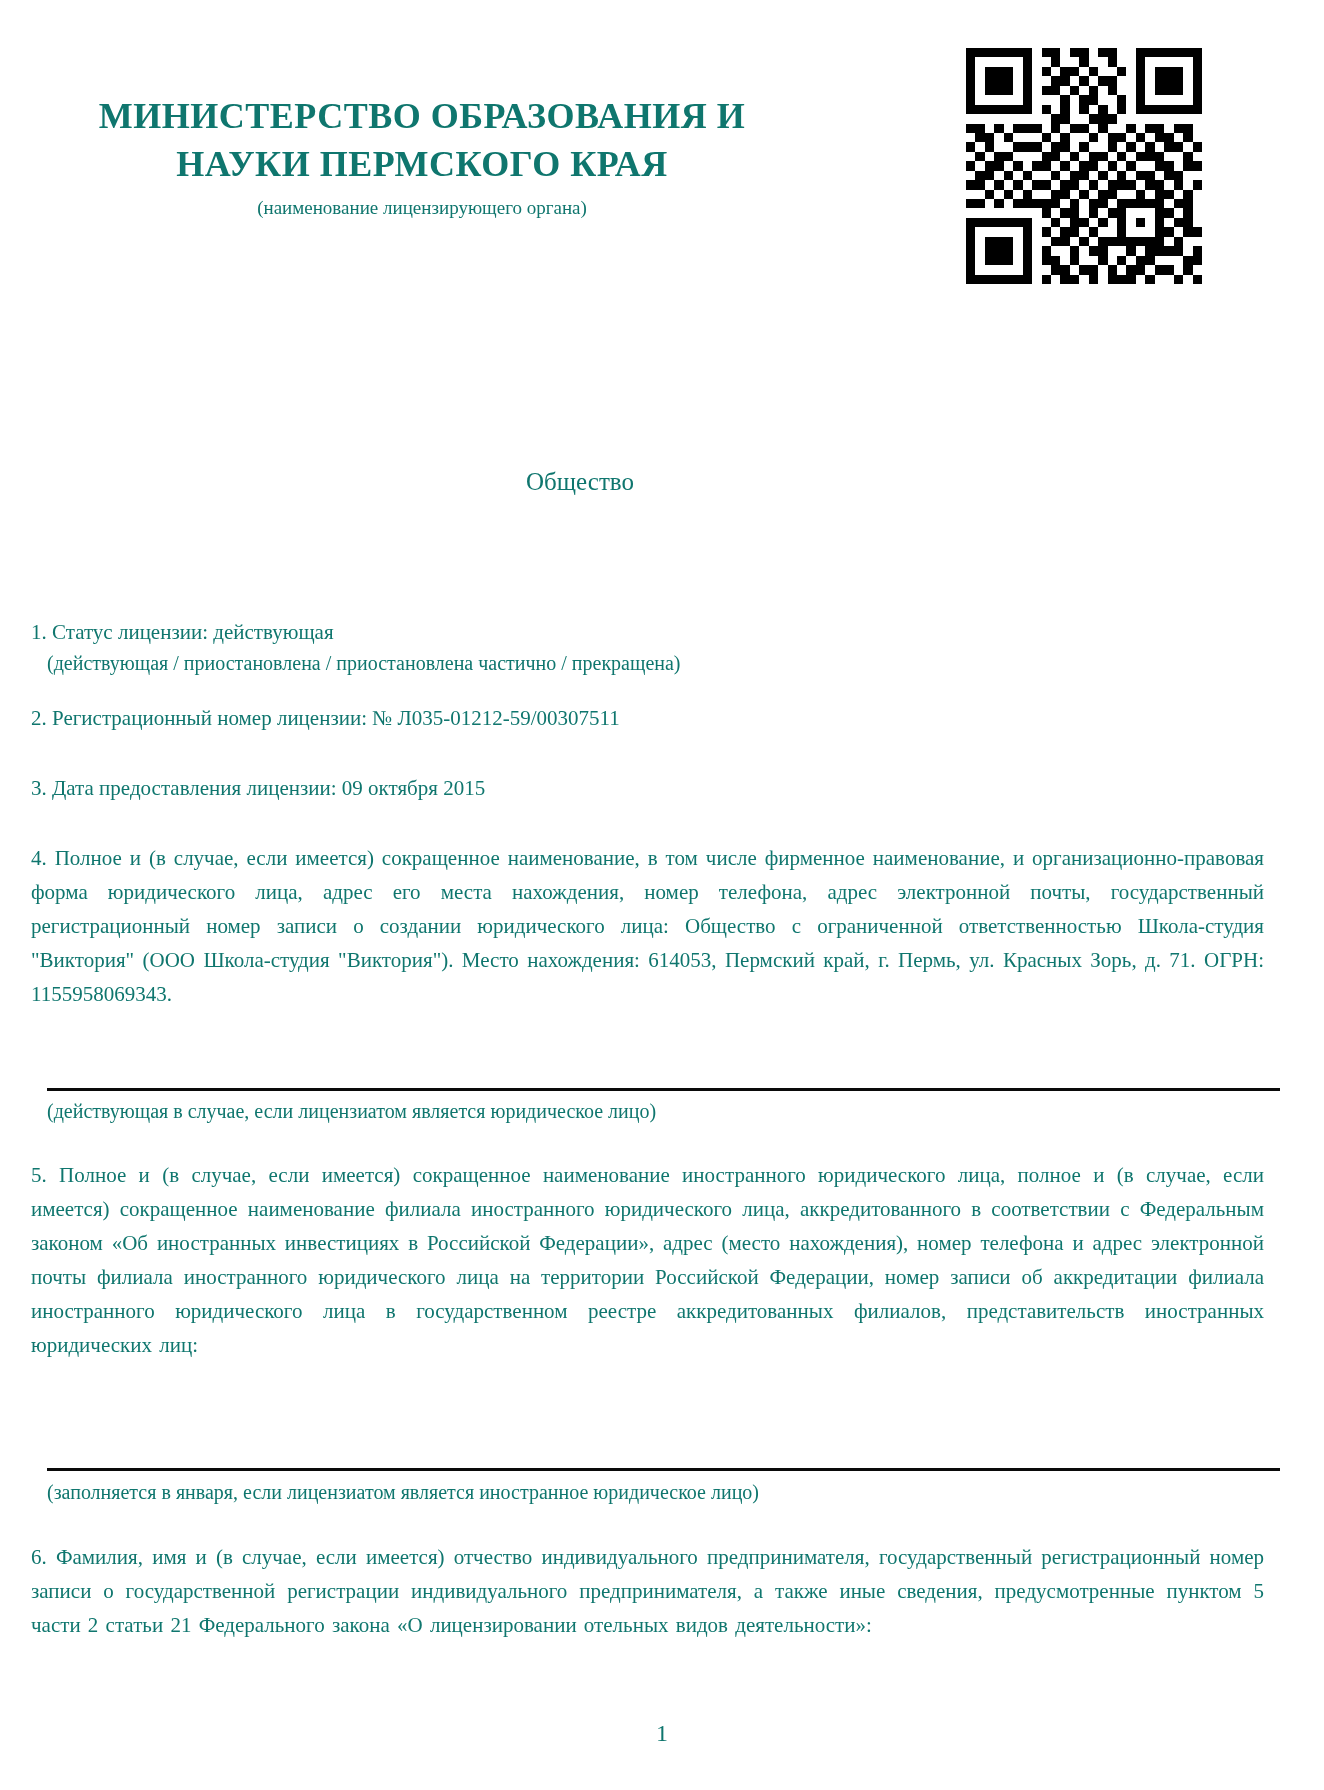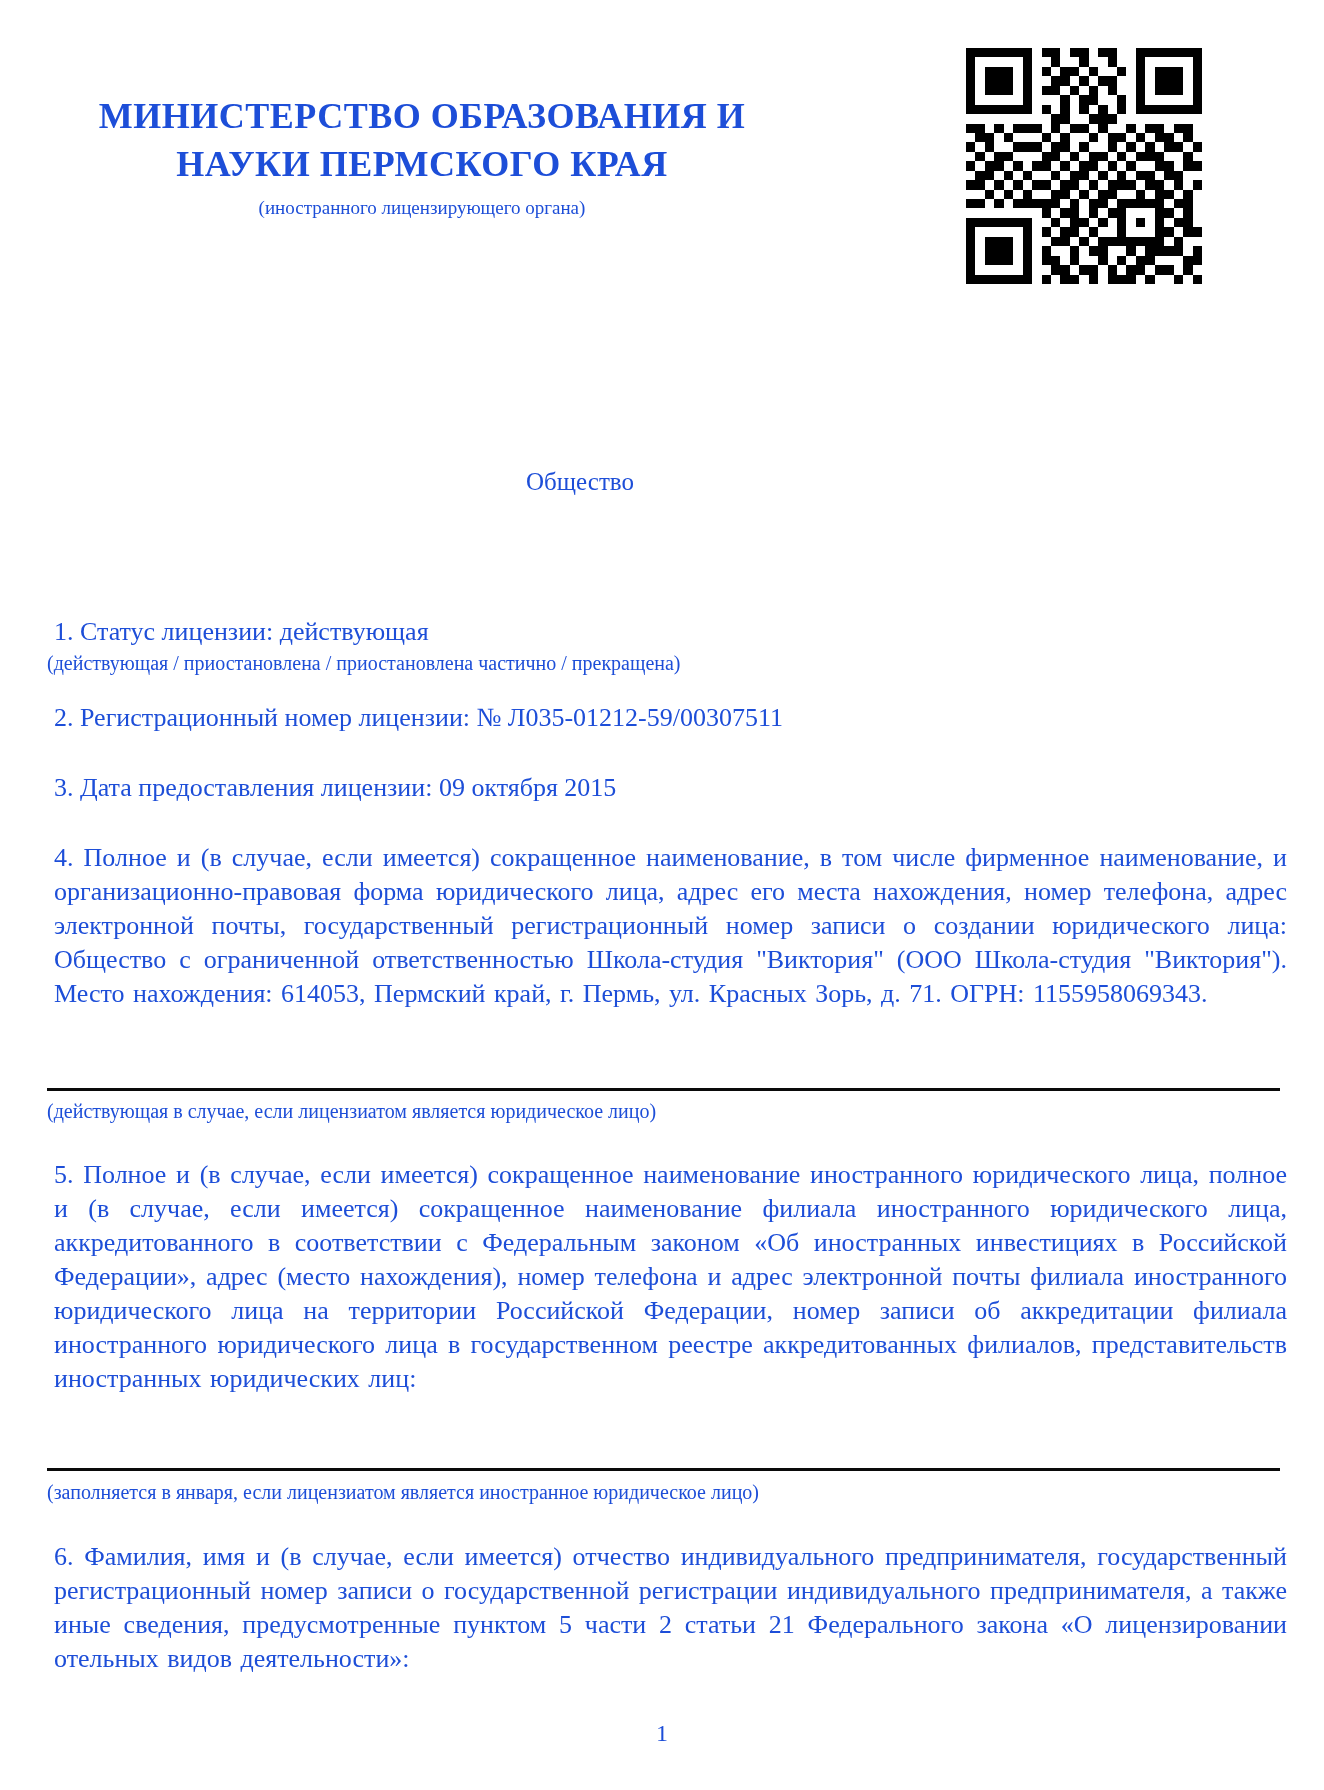--- a/index.html
+++ b/index.html
@@ -1,45 +1,45 @@
 <!DOCTYPE html>
 <html><head>
 <meta charset="utf-8">
 <style>
   * { margin:0; padding:0; box-sizing:border-box; }
   html,body { background:#ffffff; }
   .page {
     position:relative; width:1324px; height:1790px;
-    background:#ffffff; color:#1d4ed8;
+    background:#ffffff; color:#0f766e;
     font-family:"Liberation Serif","DejaVu Serif",serif;
     overflow:hidden;
   }
   .ministry { position:absolute; left:72px; top:92px; width:700px; text-align:center; }
   .ministry-name { font-weight:bold; font-size:36px; line-height:48px; letter-spacing:0.5px; }
   .ministry-caption { font-size:19px; margin-top:9px; }
   .qr { position:absolute; left:966px; top:48px; width:236px; height:236px; }
   .qr svg { width:100%; height:100%; shape-rendering:crispEdges; display:block; }
   .doc-title { position:absolute; left:40px; top:466px; width:1080px; text-align:center; font-size:25px; line-height:32px; }
-  .item { position:absolute; left:54px; width:1233px; font-size:26px; line-height:34px; }
+  .item { position:absolute; left:31px; width:1233px; font-size:21px; line-height:34px; }
   .justify { text-align:justify; text-align-last:left; word-spacing:2px; }
   .caption { position:absolute; left:47px; width:1090px; font-size:20px; line-height:26px; }
   .rule { position:absolute; left:47px; width:1233px; height:3px; background:#0a0a0a; }
   .pagenum { position:absolute; left:0; top:1720px; width:1324px; text-align:center; font-size:24px; }
 </style>
 </head>
 <body>
 
 <div class="page">
 
   <div class="ministry">
     <div class="ministry-name">
       <div>МИНИСТЕРСТВО ОБРАЗОВАНИЯ И</div>
       <div>НАУКИ ПЕРМСКОГО КРАЯ</div>
     </div>
-    <div class="ministry-caption">(иностранного лицензирующего органа)</div>
+    <div class="ministry-caption">(наименование лицензирующего органа)</div>
   </div>
 
   <div class="qr">
     <svg viewBox="0 0 25 25" xmlns="http://www.w3.org/2000/svg" fill="#000000">
         <rect x="0" y="0" width="1" height="1"></rect>
         <rect x="1" y="0" width="1" height="1"></rect>
         <rect x="2" y="0" width="1" height="1"></rect>
         <rect x="3" y="0" width="1" height="1"></rect>
         <rect x="4" y="0" width="1" height="1"></rect>
         <rect x="5" y="0" width="1" height="1"></rect>

